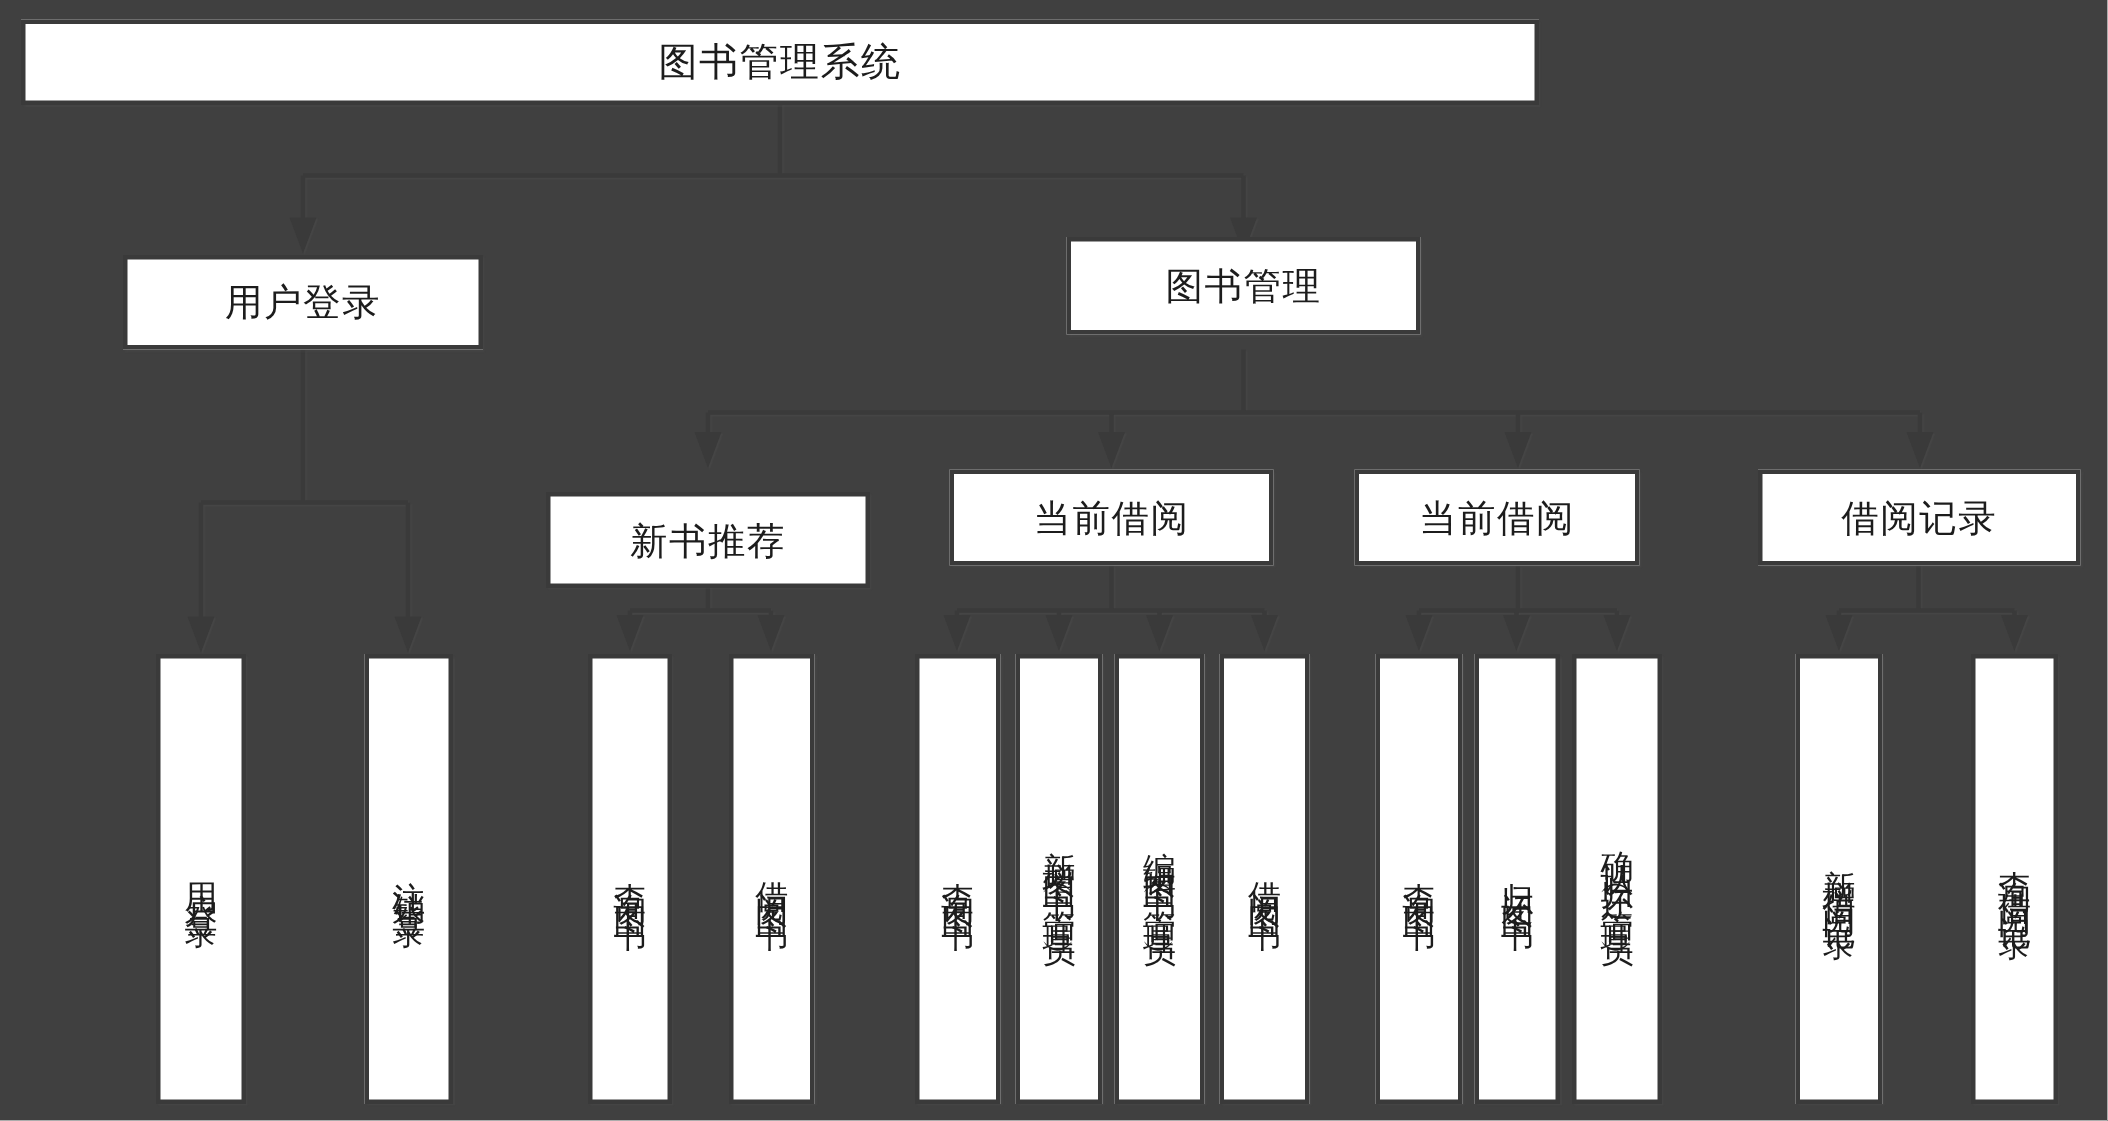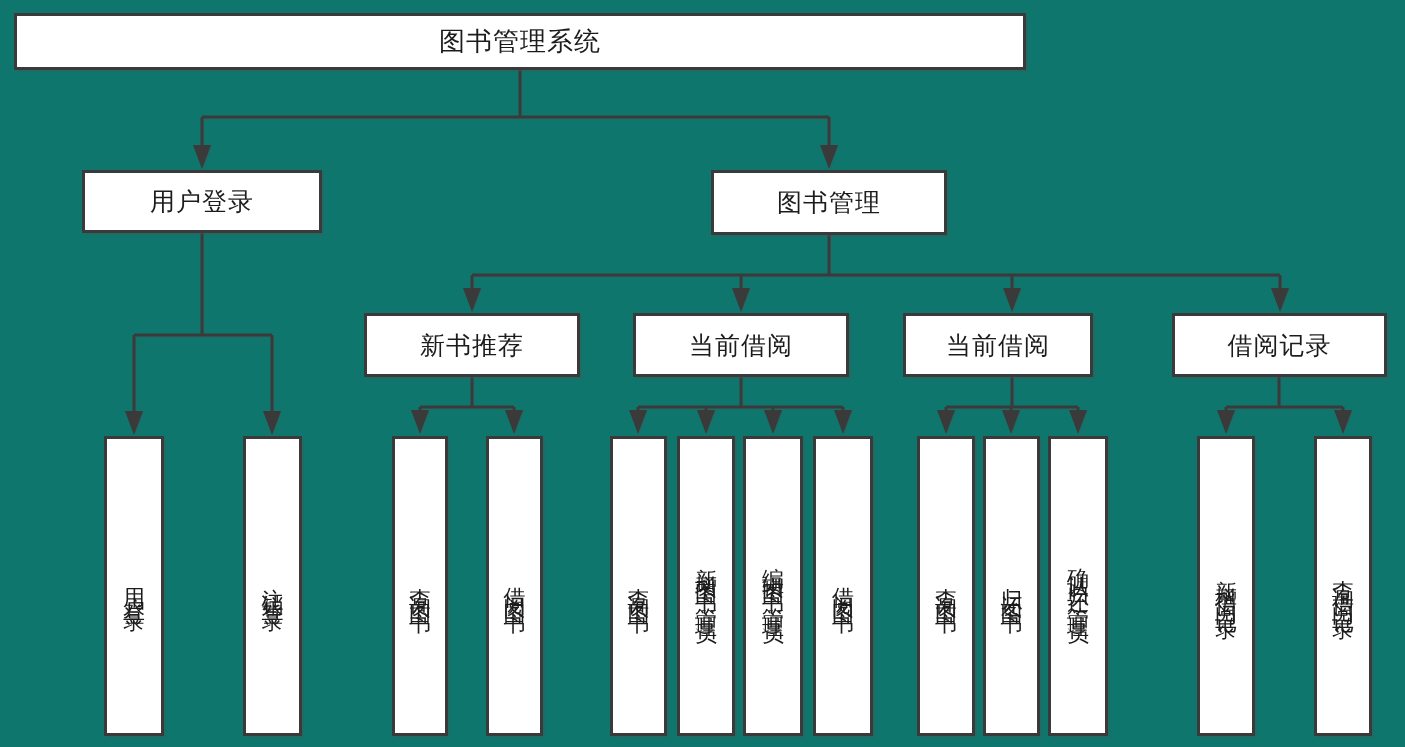--- a/index.html
+++ b/index.html
@@ -1,19 +1,19 @@
 <!DOCTYPE html>
 <html><head>
 <meta charset="utf-8">
 <style>
   html,body{margin:0;padding:0;background:#ffffff;}
   .canvas{
     position:relative;
     width:1405px;height:747px;
-    background:#0f766e;
+    background:#404040;
     font-family:"Liberation Sans","DejaVu Sans",sans-serif;
     overflow:hidden;
   }
   .connectors{
     position:absolute;left:0;top:0;width:1405px;height:747px;
     filter:drop-shadow(1.5px 1.5px 0.5px rgba(80,80,80,0.35));
   }
   .connectors path{stroke:#3a3a3a;stroke-width:3;fill:none;}
   .connectors path.arrow{fill:#3a3a3a;stroke:none;}
   .box{
@@ -99,25 +99,25 @@
     </g>
   </svg>
 
   <div class="box h root" style="left:14px;top:13px;width:1012px;height:57px">
     <span class="lbl">图书管理系统</span>
   </div>
 
   <div class="box h" style="left:82px;top:170px;width:240px;height:63px">
     <span class="lbl">用户登录</span>
   </div>
-  <div class="box h" style="left:711px;top:170px;width:236px;height:65px">
+  <div class="box h" style="left:711px;top:158px;width:236px;height:65px">
     <span class="lbl">图书管理</span>
   </div>
 
-  <div class="box h" style="left:364px;top:313px;width:216px;height:64px">
+  <div class="box h" style="left:364px;top:328px;width:216px;height:64px">
     <span class="lbl">新书推荐</span>
   </div>
   <div class="box h" style="left:633px;top:313px;width:216px;height:64px">
     <span class="lbl">当前借阅</span>
   </div>
   <div class="box h" style="left:903px;top:313px;width:190px;height:64px">
     <span class="lbl">当前借阅</span>
   </div>
   <div class="box h" style="left:1172px;top:313px;width:215px;height:64px">
     <span class="lbl">借阅记录</span>

